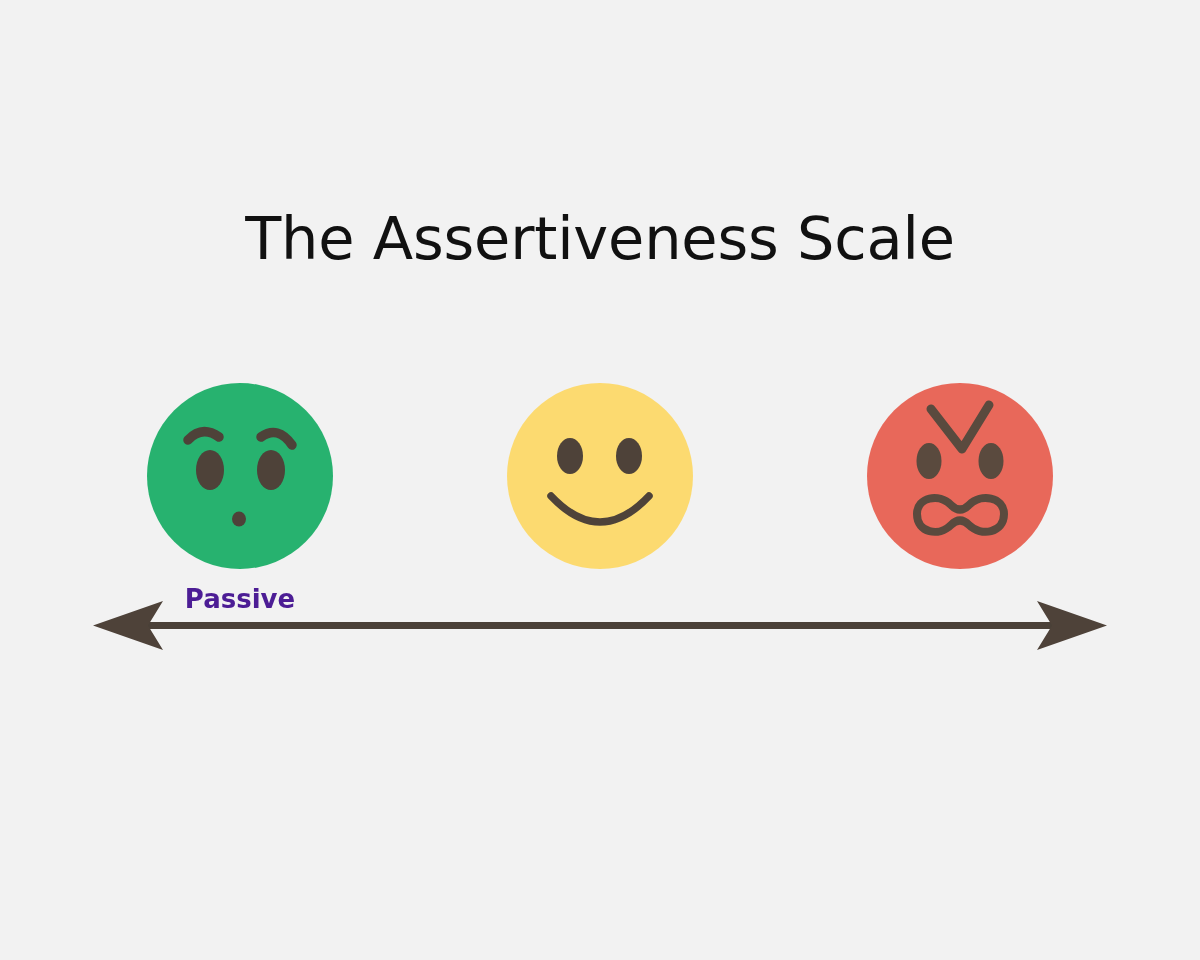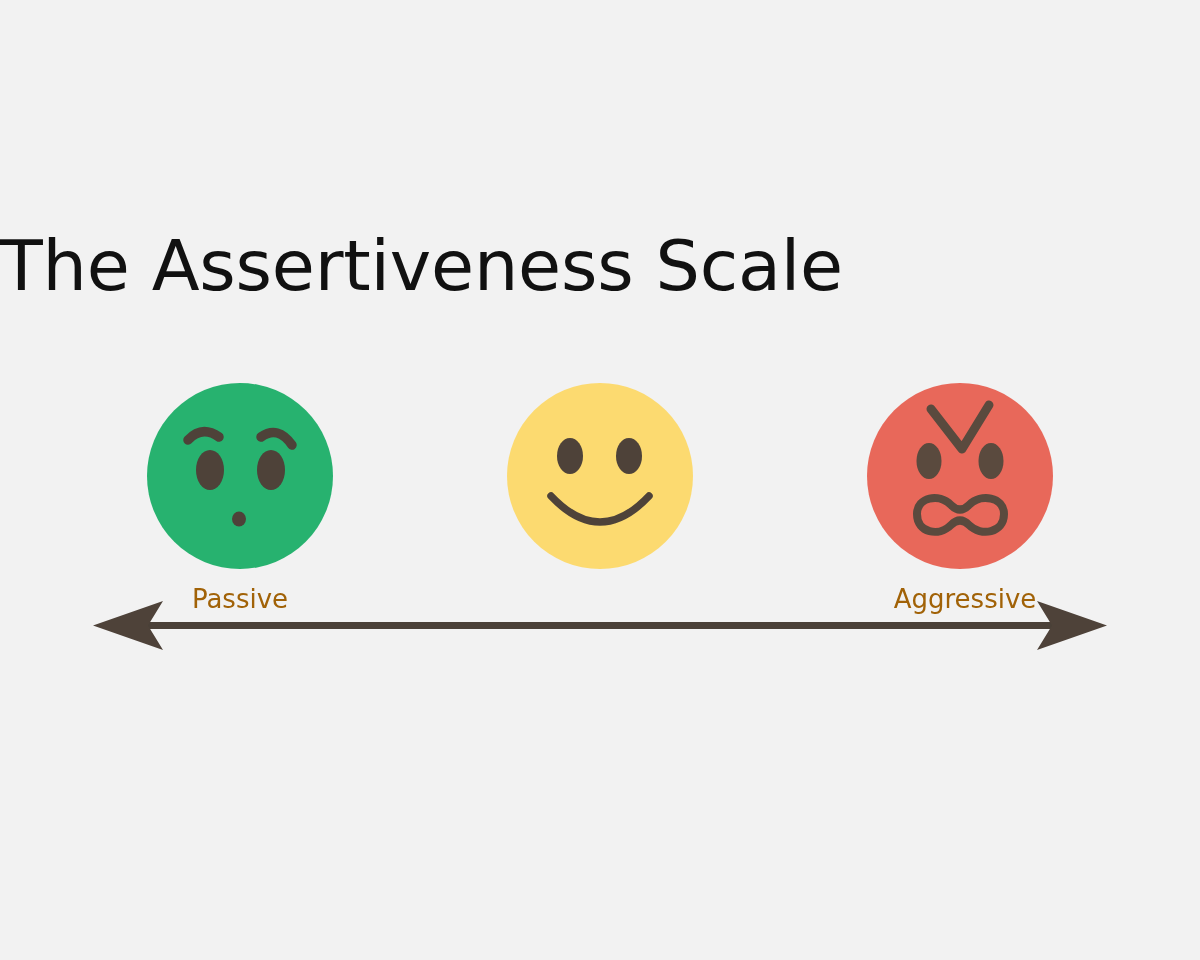--- a/index.html
+++ b/index.html
@@ -14,37 +14,38 @@
     overflow: hidden;
   }
   #stage {
     position: relative;
     width: 1200px;
     height: 960px;
   }
   #page-title {
     position: absolute;
     left: 0;
-    top: 181px;
+    top: 167px;
     width: 1200px;
-    text-align: left;
-    font-size: 70px;
+    text-align: center;
+    font-size: 59px;
     font-weight: 400;
     color: #111111;
     letter-spacing: -0.2px;
     line-height: 1.1;
   }
   .scale-label {
     position: absolute;
     top: 585px;
     width: 300px;
     text-align: center;
     font-size: 26px;
-    color: #a16207;
+    color: #4c1d95;
     line-height: 1.1;
+    font-weight: bold;
   }
   #label-passive  { left: 90px; }
   #label-assertive{ left: 450px; }
   #label-aggressive{ left: 815px; }
 
   .face-svg { position: absolute; }
   #face-passive    { left: 147px; top: 383px; }
   #face-assertive  { left: 507px; top: 383px; }
   #face-aggressive { left: 867px; top: 383px; }
 
@@ -90,21 +91,20 @@
     <path d="M50 131
              C50 114 72 110 84 122
              C90 128 96 128 102 122
              C114 110 137 114 137 131
              C137 150 114 154 102 142
              C96 136 90 136 84 142
              C72 154 50 150 50 131 Z" fill="none" stroke="#5a4a3e" stroke-width="8" stroke-linejoin="round"></path>
   </svg>
 
   <div id="label-passive" class="scale-label">Passive</div>
-  <div id="label-aggressive" class="scale-label">Aggressive</div>
 
   <svg id="axis-arrow" width="1030" height="62" viewBox="0 0 1030 62">
 
     <rect x="55" y="27" width="920" height="7" fill="#4a4038"></rect>
 
     <path d="M8 30.5 L78 6 L63 30.5 L78 55 Z" fill="#4e4239"></path>
 
     <path d="M1022 30.5 L952 6 L967 30.5 L952 55 Z" fill="#4e4239"></path>
   </svg>
 

